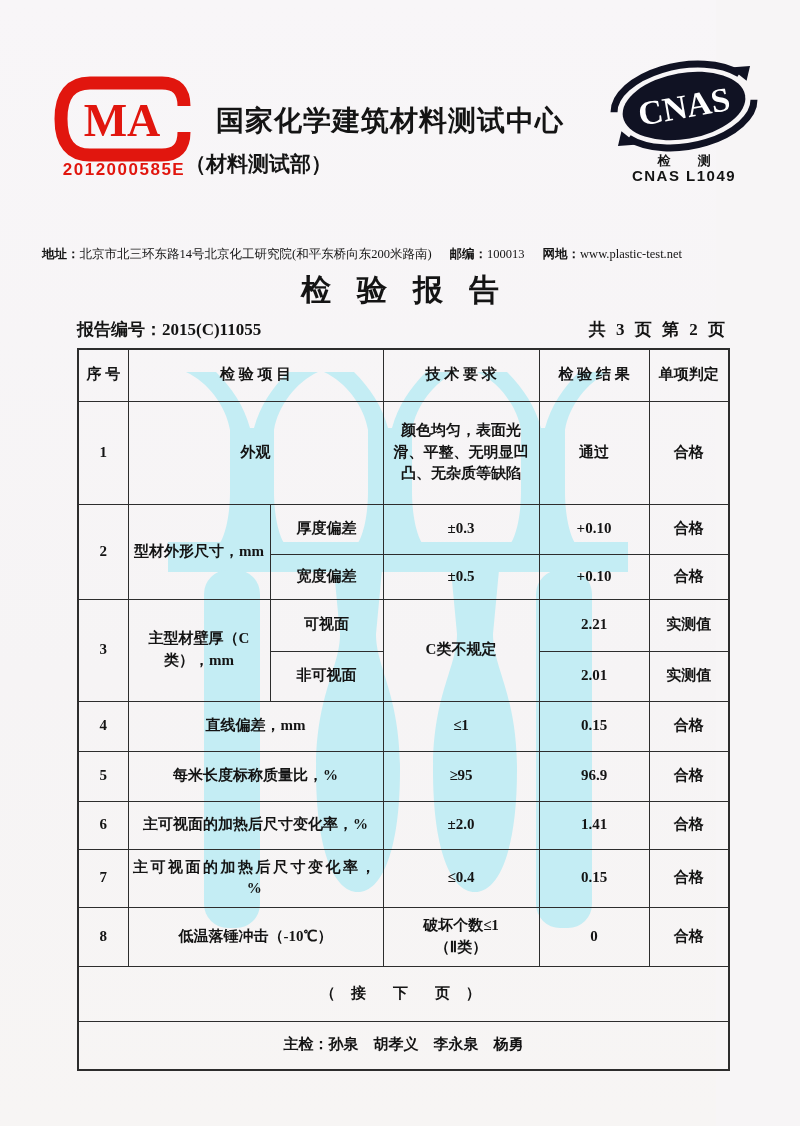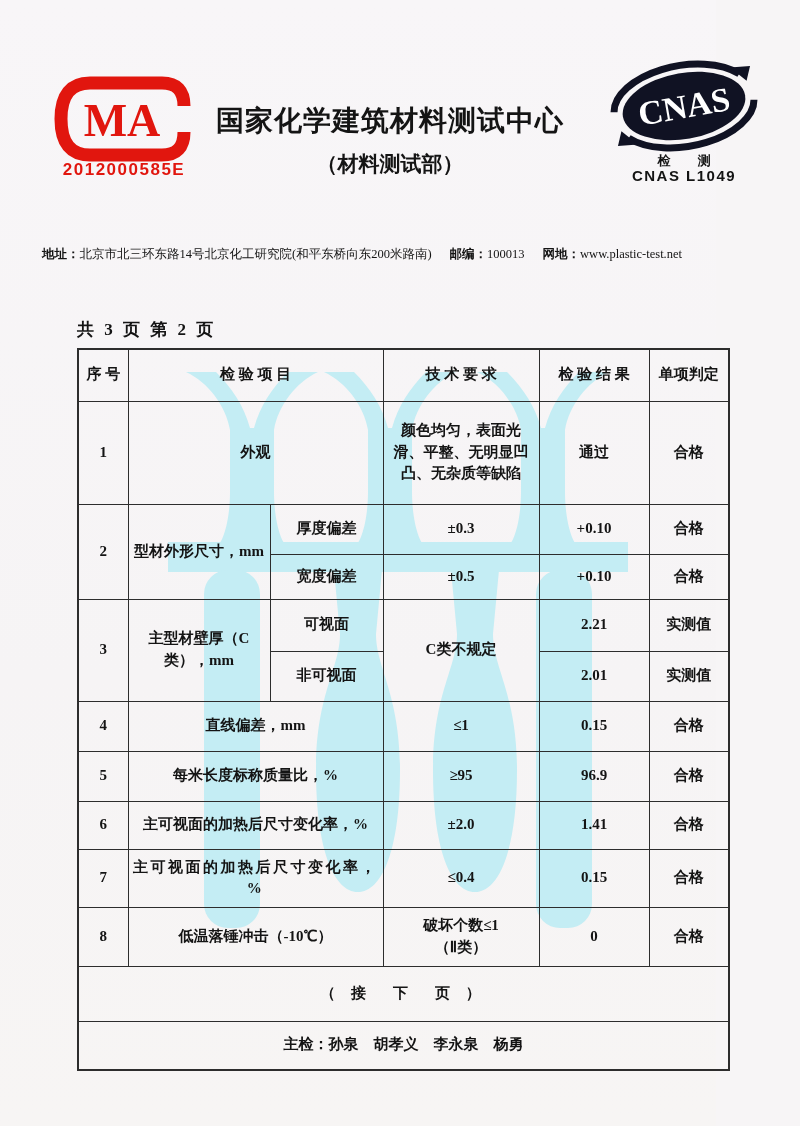--- a/index.html
+++ b/index.html
@@ -8,21 +8,21 @@
   .page{position:relative;width:716px;height:1126px;
         background:linear-gradient(180deg,#f8f6f8 0%,#f6f4f5 60%,#f7f5f4 100%);}
 
   
   .cma-box{position:absolute;left:50px;top:76px;width:150px;}
   .cma-no{position:absolute;left:44px;top:160px;width:160px;text-align:center;
           color:#e1160e;font-weight:bold;font-size:17px;letter-spacing:1.5px;
           font-family:"Liberation Sans",sans-serif;}
   .center-title{position:absolute;left:185px;top:102px;width:410px;text-align:center;
           font-size:28px;font-weight:bold;letter-spacing:1px;}
-  .center-sub{position:absolute;left:185px;top:150px;width:410px;text-align:center;
+  .center-sub{position:absolute;left:185px;top:150px;width:410px;text-align:left;
           font-size:21px;font-weight:bold;}
   .cnas-box{position:absolute;left:598px;top:58px;width:172px;text-align:center;}
   .cnas-sub{margin-top:-4px;font-size:13px;font-weight:bold;letter-spacing:12px;text-indent:12px;line-height:13px;}
   .cnas-no{font-size:15px;font-weight:bold;letter-spacing:1.5px;line-height:17px;
            font-family:"Liberation Sans",sans-serif;}
 
   
   .contact{position:absolute;left:42px;top:207px;width:724px;font-size:12.5px;line-height:19px;white-space:pre-wrap;}
   .contact .lbl{font-weight:bold;}
   .contact .gap{display:inline-block;width:18px;}
@@ -93,21 +93,23 @@
       </g>
     </svg>
     <div class="cnas-sub">检 测</div>
     <div class="cnas-no">CNAS L1049</div>
   </div>
 
   <div class="contact">
     <div><span class="lbl">地址：</span><span>北京市北三环东路14号北京化工研究院(和平东桥向东200米路南)</span><span class="gap"></span><span class="lbl">邮编：</span><span>100013</span><span class="gap"></span><span class="lbl">网地：</span><span>www.plastic-test.net</span></div>
   </div>
 
+  <div class="report-title">检验报告</div>
   <div class="report-meta">
+    <div><span>报告编号：</span><span>2015(C)11055</span></div>
     <div class="pages">共 3 页 第 2 页</div>
   </div>
 
   <table class="report">
     <colgroup>
         <col style="width:50px">
         <col style="width:142px">
         <col style="width:113px">
         <col style="width:156px">
         <col style="width:110px">

